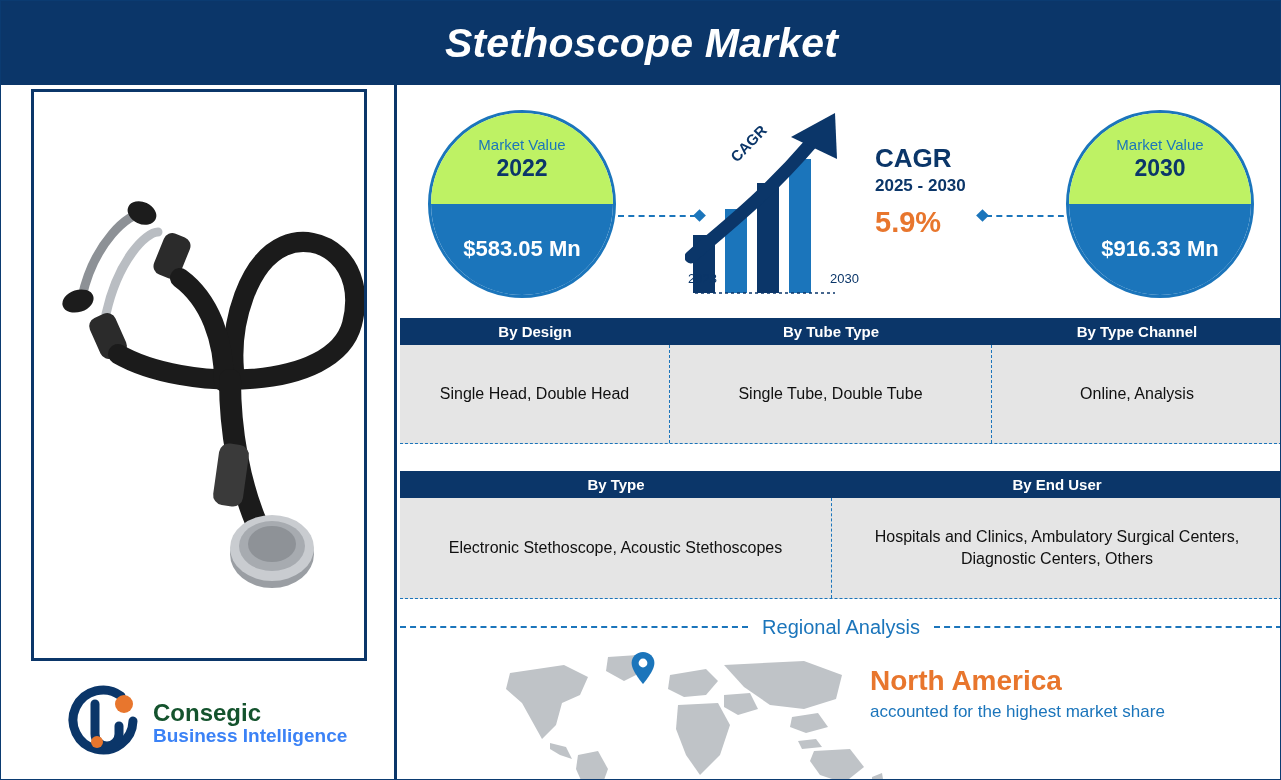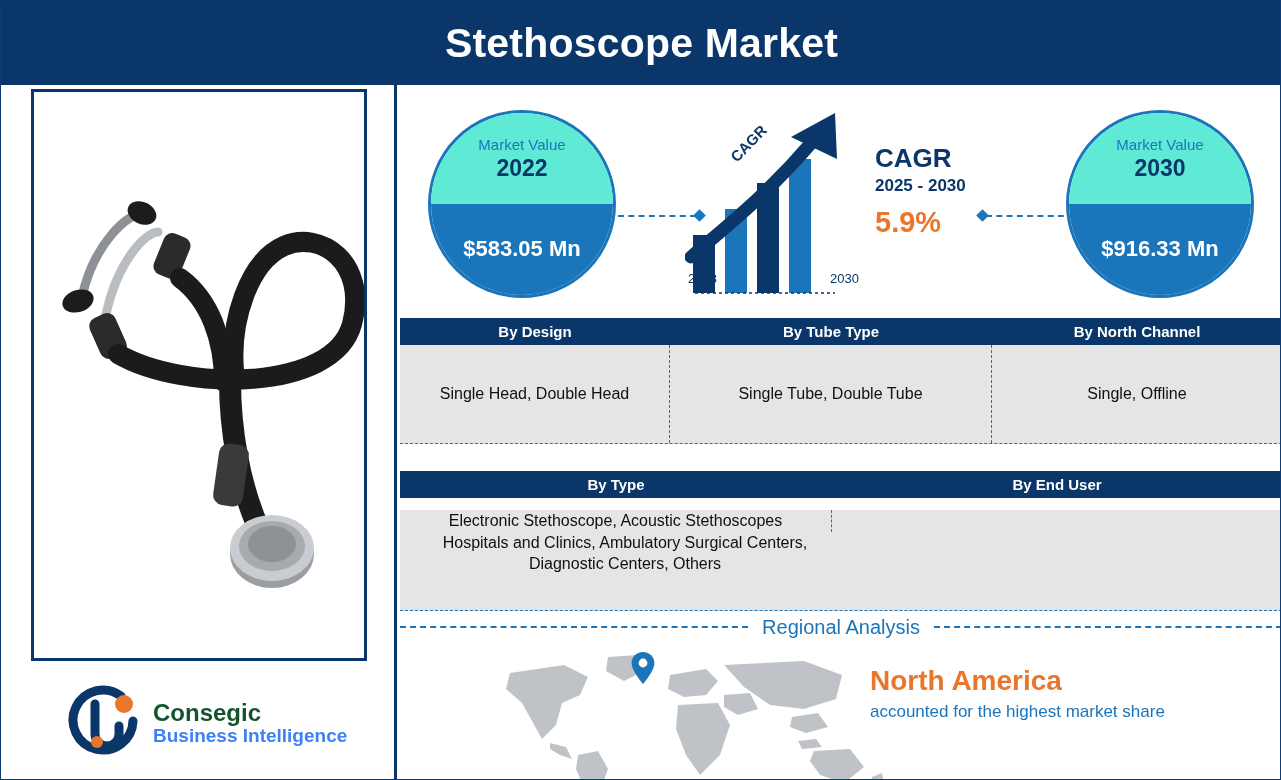--- a/index.html
+++ b/index.html
@@ -23,20 +23,21 @@
   
   #header {
     position: absolute;
     left: 0; top: 0;
     width: 1281px;
     height: 84px;
     background: #0b3669;
     display: flex;
     align-items: center;
     justify-content: center;
+    font-style: italic;
   }
   #header-title {
     color: #ffffff;
     font-size: 41px;
     font-weight: bold;
     letter-spacing: 0.2px;
   }
 
   
   #left-panel {
@@ -107,21 +108,21 @@
     border: 3px solid #1b75bb;
     background: #ffffff;
     overflow: hidden;
     box-shadow: 0 0 0 3px #ffffff;
   }
   .donut .top-half {
     position: absolute;
     left: 0; top: 0; width: 100%; height: 50%;
     display: flex; flex-direction: column;
     align-items: center; justify-content: center;
-    background: #5eead4;
+    background: #bef264;
   }
   .donut .bottom-half {
     position: absolute;
     left: 0; bottom: 0; width: 100%; height: 50%;
     display: flex; flex-direction: column;
     align-items: center; justify-content: center;
     background: #1b75bb;
     color: #ffffff;
   }
   .donut-label { color: #1b75bb; font-size: 15px; }
@@ -191,21 +192,21 @@
     line-height: 1.35;
     padding: 0 10px;
     box-sizing: border-box;
   }
   .vdiv { border-right: 1px dashed #1b75bb; }
   .hdiv-bottom { border-bottom: 1px dashed #1b75bb; }
 
   #row1-header { top: 233px; }
   #row1-body { top: 260px; height: 98px; }
   #row2-header { top: 386px; }
-  #row2-body { top: 425px; height: 100px; flex-direction: column; }
+  #row2-body { top: 413px; height: 100px; }
 
   
   #regional-title-wrap {
     position: absolute;
     left: 0; top: 528px;
     width: 882px; height: 28px;
     display: flex; align-items: center;
   }
   .reg-dash {
     flex: 1 1 auto;
@@ -327,27 +328,27 @@
         </div>
         <div class="bottom-half">
           <div class="donut-value">$916.33 Mn</div>
         </div>
       </div>
     </div>
 
     <div class="seg-header-row" id="row1-header">
       <div class="seg-header-cell" style="width:270px">By Design</div>
       <div class="seg-header-cell" style="width:322px">By Tube Type</div>
-      <div class="seg-header-cell" style="width:290px">By North Channel</div>
+      <div class="seg-header-cell" style="width:290px">By Type Channel</div>
     </div>
 
     <div class="seg-body-row hdiv-bottom" id="row1-body">
       <div class="seg-body-cell vdiv" style="width:270px">Single Head, Double Head</div>
       <div class="seg-body-cell vdiv" style="width:322px">Single Tube, Double Tube</div>
-      <div class="seg-body-cell" style="width:290px">Single, Offline</div>
+      <div class="seg-body-cell" style="width:290px">Online, Analysis</div>
     </div>
 
     <div class="seg-header-row" id="row2-header">
       <div class="seg-header-cell" style="width:432px">By Type</div>
       <div class="seg-header-cell" style="width:450px">By End User</div>
     </div>
 
     <div class="seg-body-row hdiv-bottom" id="row2-body">
       <div class="seg-body-cell vdiv" style="width:432px">Electronic Stethoscope, Acoustic Stethoscopes</div>
       <div class="seg-body-cell" style="width:450px">Hospitals and Clinics, Ambulatory Surgical Centers, Diagnostic Centers, Others</div>

